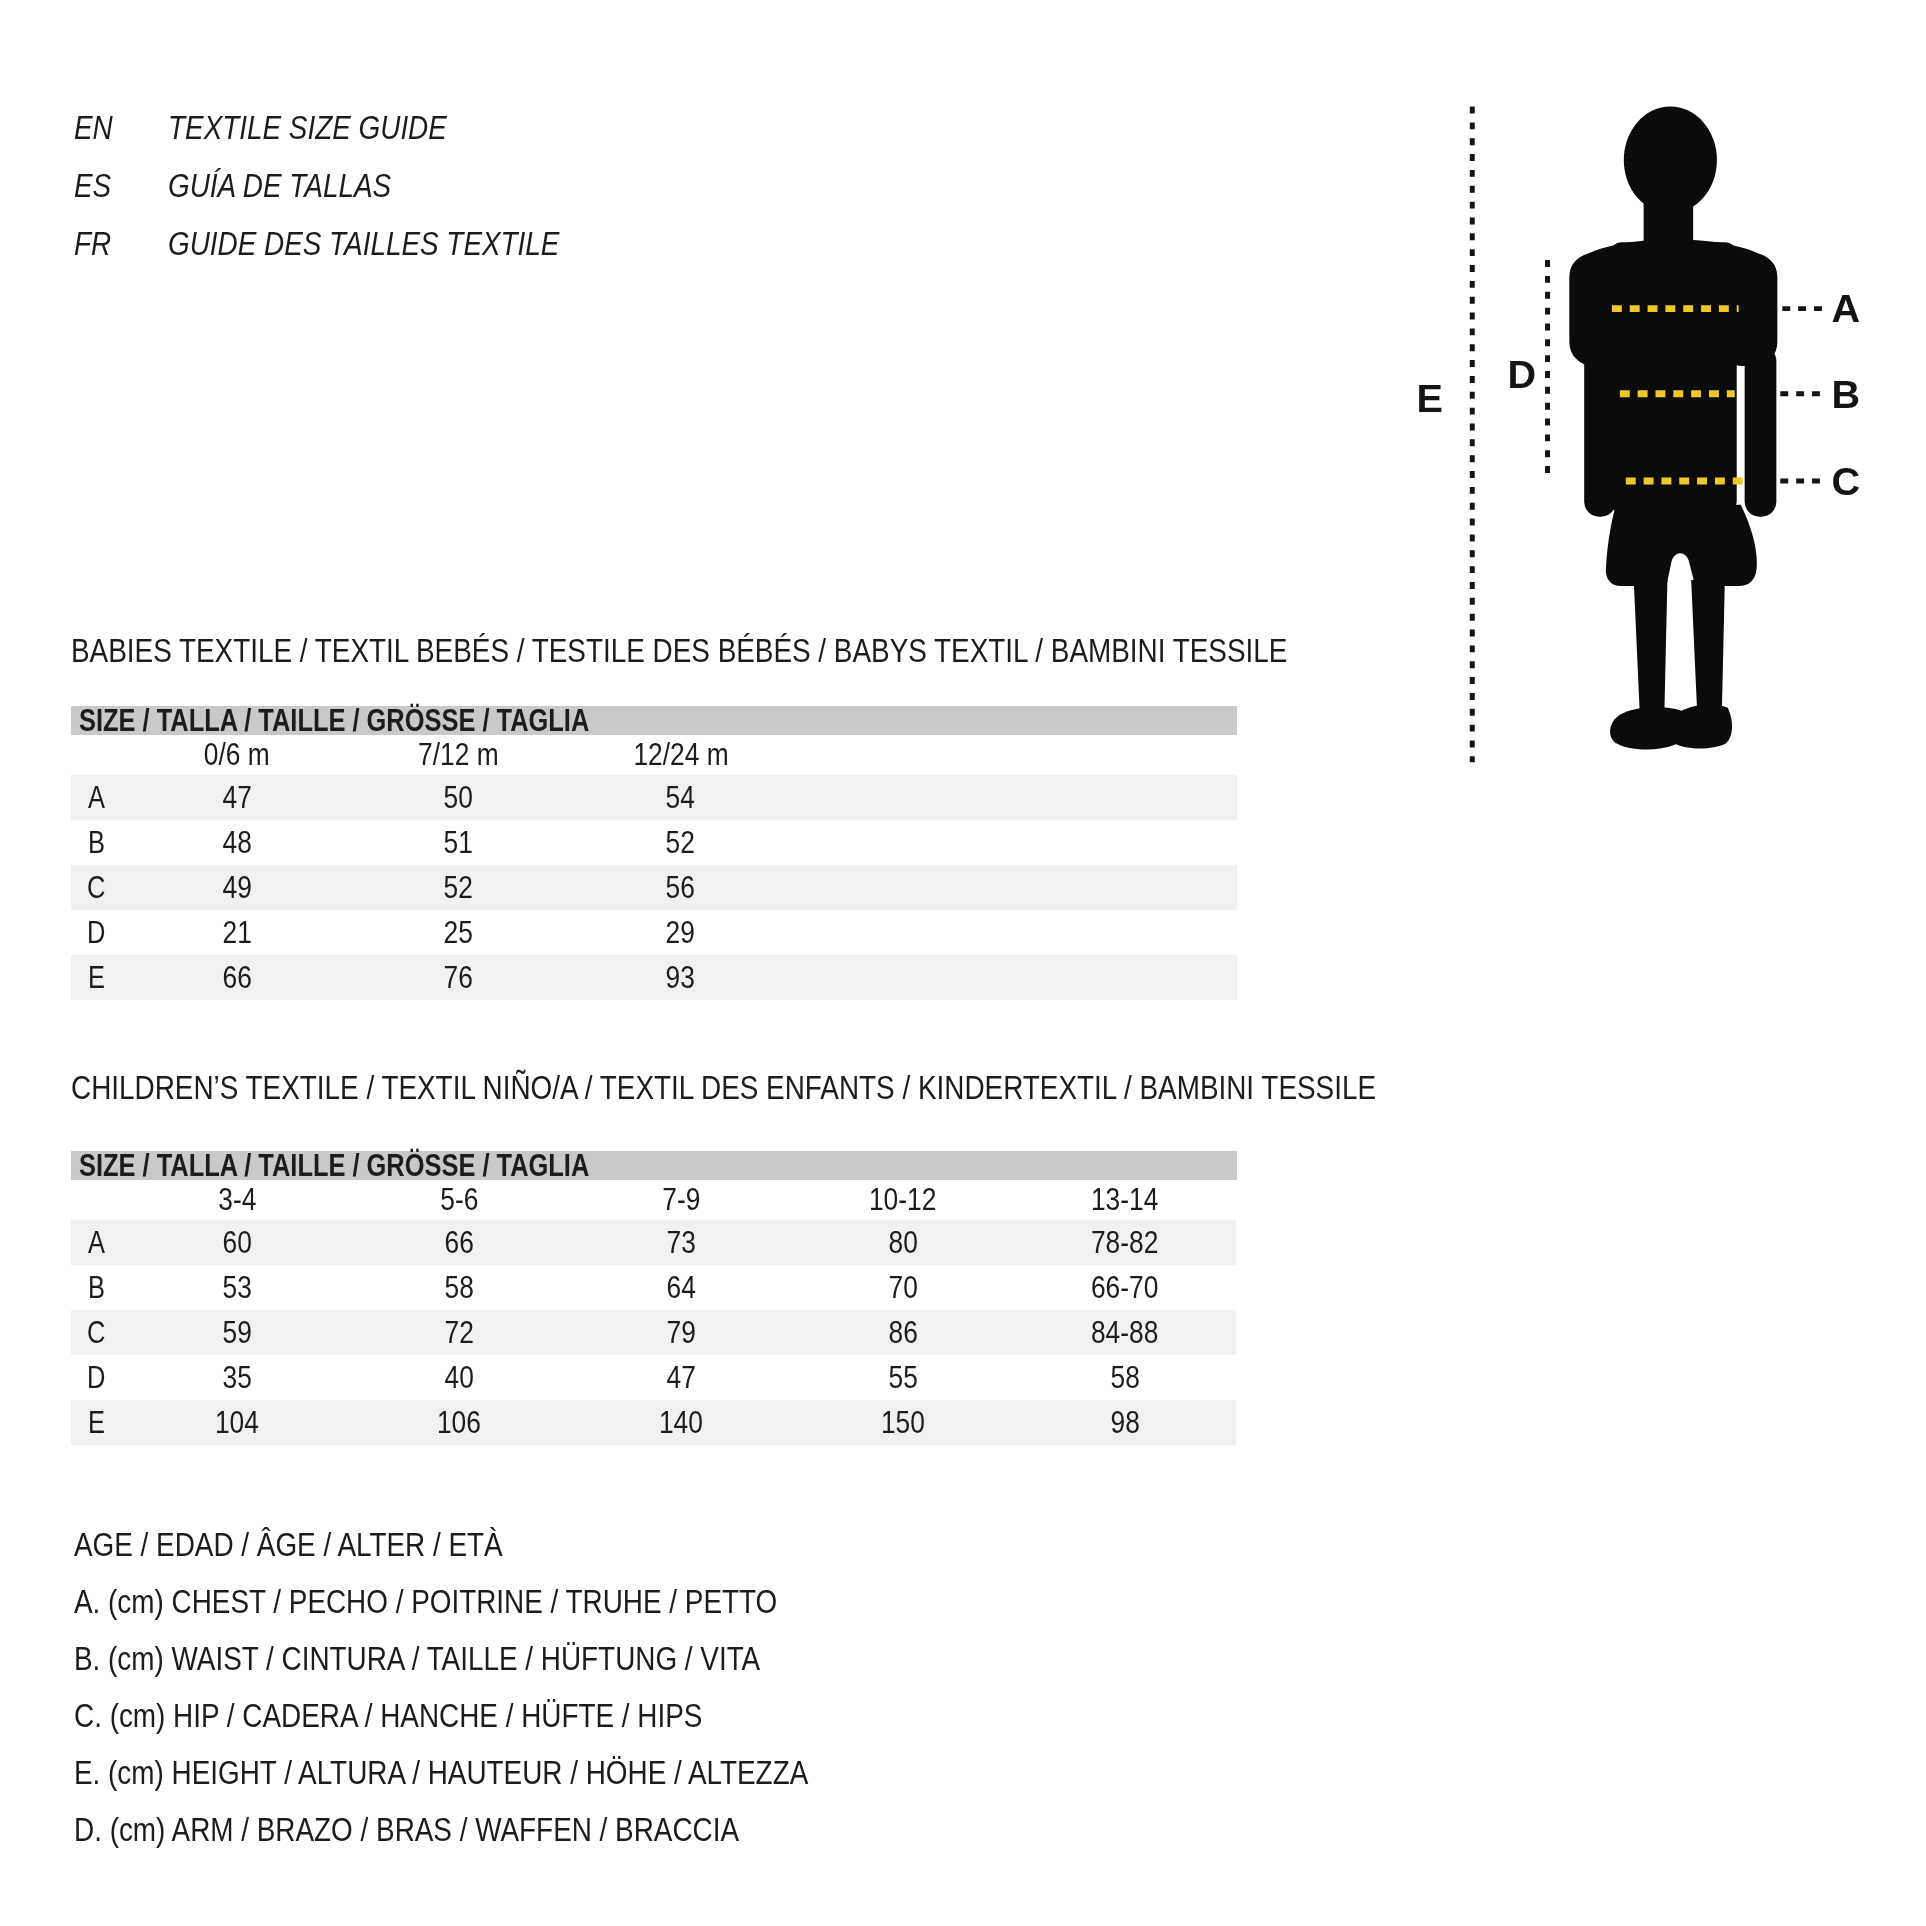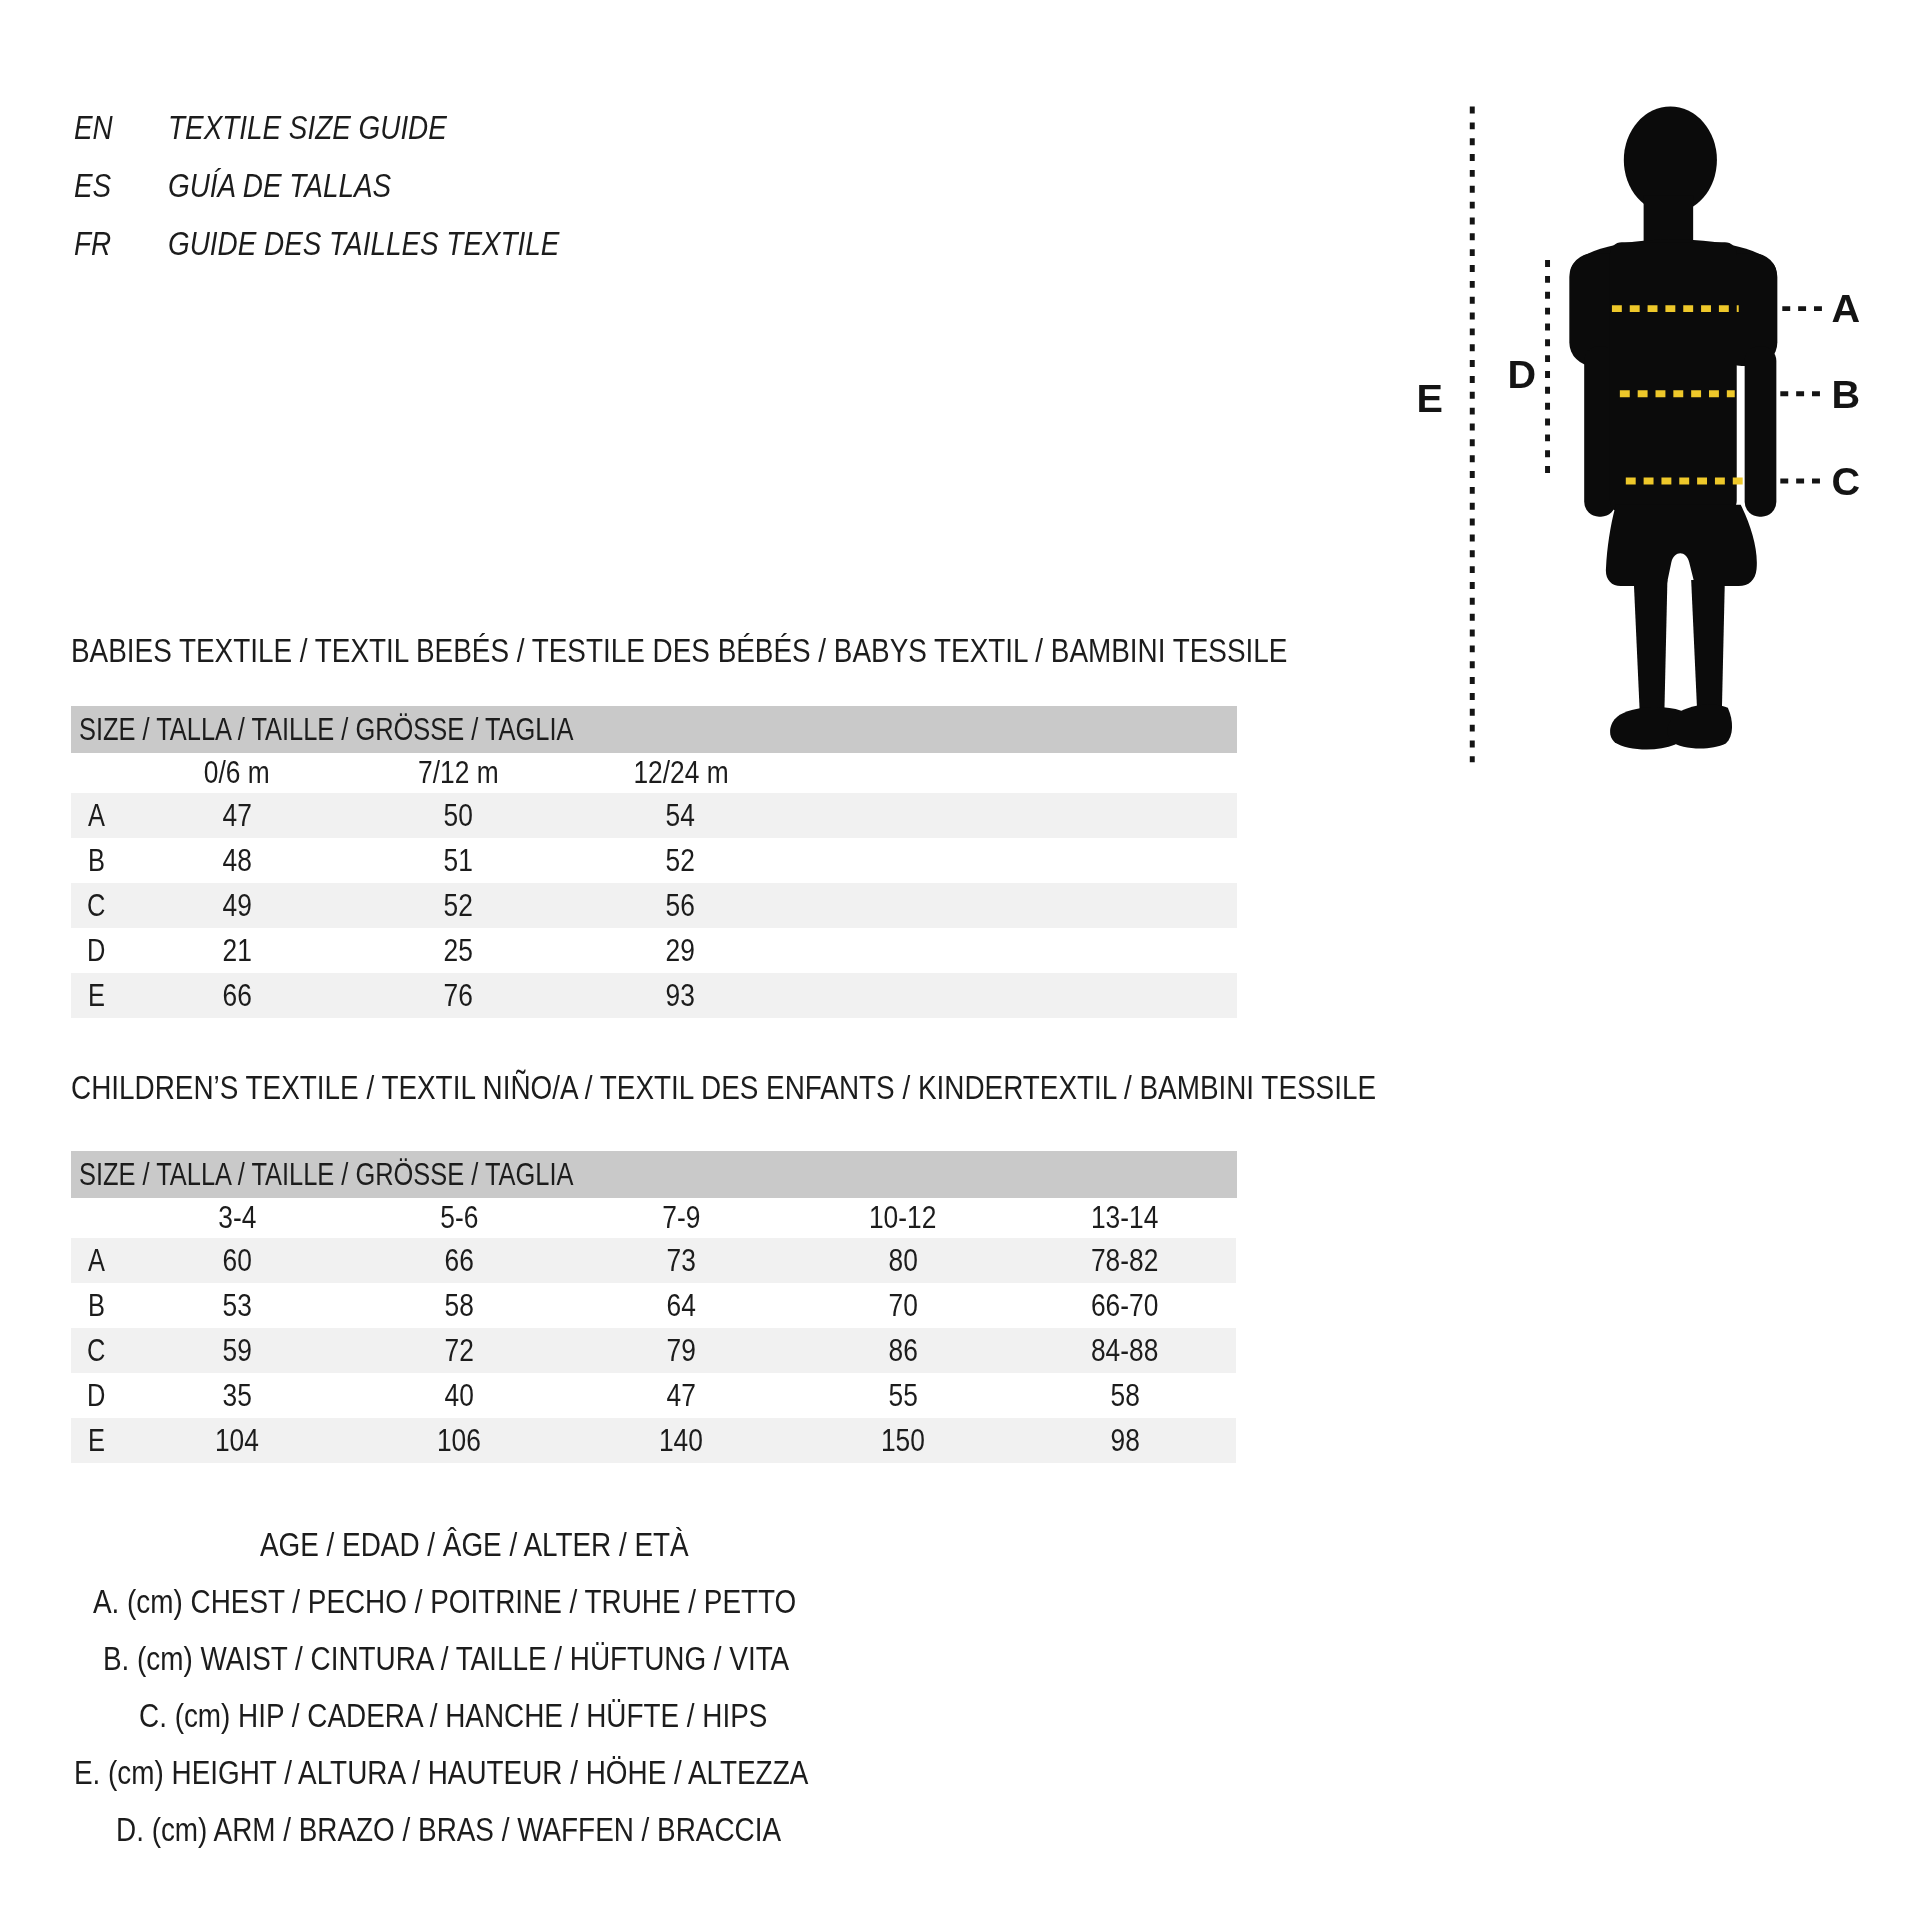--- a/index.html
+++ b/index.html
@@ -22,33 +22,33 @@
   
   .sec-heading { position:absolute; left:71px; height:40px; display:flex; align-items:center; font-size:34px; }
   #babies-heading   { top:630px; }
   #children-heading { top:1067px; }
 
   
   .table-wrap { position:absolute; left:71px; width:1166px; }
   #babies-table-wrap   { top:706px; }
   #children-table-wrap { top:1151px; }
   .size-bar {
-    width:1158px; height:47px; background:#c9c9c9;
-    display:flex; align-items:center; padding-left:8px; font-size:31px;
+    width:1158px; height:29px; background:#c9c9c9;
+    display:flex; align-items:center; padding-left:8px; font-size:31px;font-weight:bold;
   }
   table.size-table { border-collapse:collapse; table-layout:fixed; }
   table.size-table td { padding:0; text-align:center; font-size:31px; vertical-align:middle; }
   tr.cols-row { height:40px; }
   tr.data-row { height:45px; }
   tr.striped  { background:#f1f1f1; }
   td.lbl { text-align:left; padding-left:8px; }
 
   
   .legend-block { position:absolute; left:74px; top:1516px; }
-  .legend-line  { height:57px; display:flex; align-items:center; font-size:34px;justify-content:center; }
+  .legend-line  { height:57px; display:flex; align-items:center; font-size:34px; }
 
   
   .figure-wrap { position:absolute; left:1386px; top:59px; width:541px; height:733px; }
   .figure-wrap svg { display:block; width:541px; height:733px; }
   .fig-label { font-family:"Liberation Sans", sans-serif; font-size:40px; font-weight:bold; fill:#141414; }
 </style>
 </head>
 <body>
 
 <div id="canvas">

